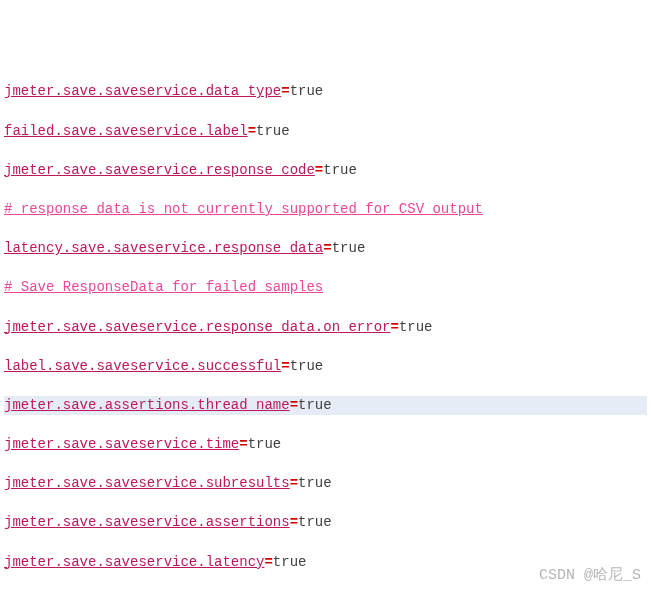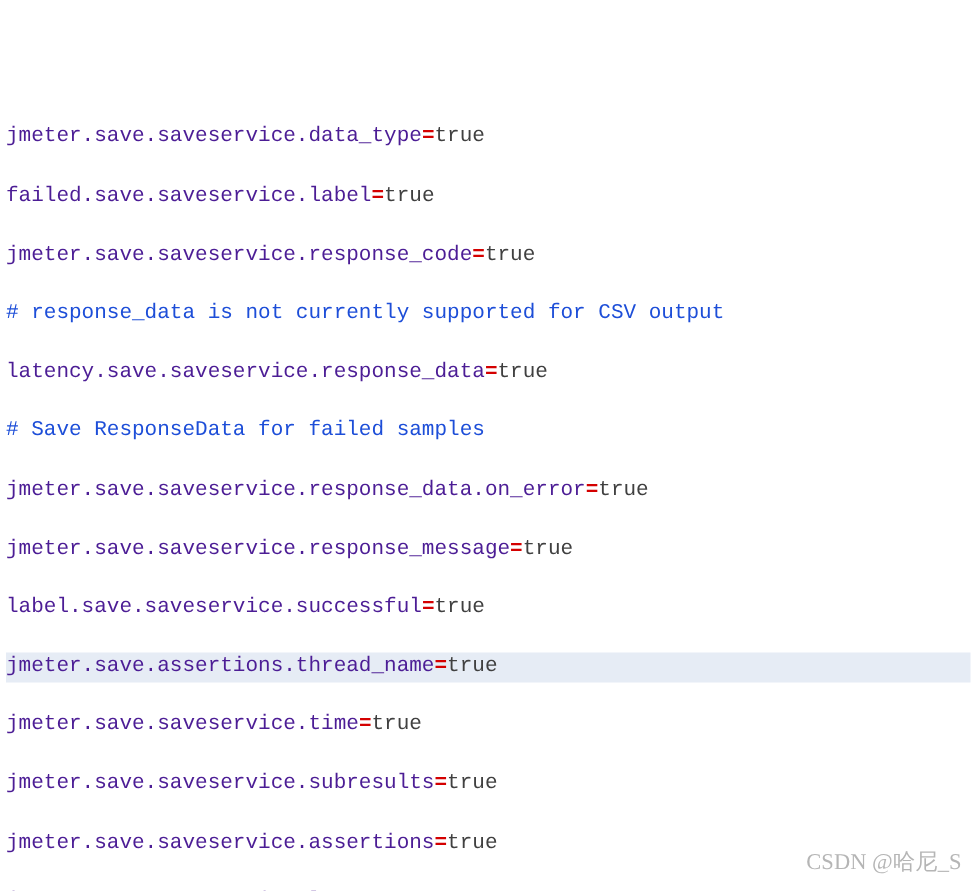--- a/index.html
+++ b/index.html
@@ -12,48 +12,47 @@
     color: #000000;
     white-space: pre;
     width: 651px;
     height: 594px;
     box-sizing: border-box;
     overflow: hidden;
     position: relative;
   }
   .line { display: block; }
   .hl { background: #e6ecf5; display: block; }
-  .key { color: #4c1d95; }
+  .key { color: #be185d; text-decoration: underline; }
   .eq { color: #d40000; font-weight: bold; }
   .val { color: #404040; }
-  .comment { color: #1d4ed8; }
+  .comment { color: #ec4899; text-decoration: underline; }
   .watermark {
     position: absolute;
     right: 10px;
     bottom: 8px;
     color: rgba(120,120,120,0.55);
-    font-family: Liberation Serif, serif;
+    font-family: Liberation Mono, monospace;
     font-size: 15px;
     pointer-events: none;
     margin-left: 12px;
   }
 </style>
 </head>
 <body>
 
 
 
 <div id="code"><span class="line"><span class="key">jmeter.save.saveservice.data_type</span><span class="eq">=</span><span class="val">true</span></span>
 <span class="line"><span class="key">failed.save.saveservice.label</span><span class="eq">=</span><span class="val">true</span></span>
 <span class="line"><span class="key">jmeter.save.saveservice.response_code</span><span class="eq">=</span><span class="val">true</span></span>
 <span class="line"><span class="comment"># response_data is not currently supported for CSV output</span></span>
 <span class="line"><span class="key">latency.save.saveservice.response_data</span><span class="eq">=</span><span class="val">true</span></span>
 <span class="line"><span class="comment"># Save ResponseData for failed samples</span></span>
 <span class="line"><span class="key">jmeter.save.saveservice.response_data.on_error</span><span class="eq">=</span><span class="val">true</span></span>
-<span class="line"><span class="key">jmeter.save.saveservice.response_message</span><span class="eq">=</span><span class="val">true</span></span>
 <span class="line"><span class="key">label.save.saveservice.successful</span><span class="eq">=</span><span class="val">true</span></span>
 <span class="hl"><span class="key">jmeter.save.assertions.thread_name</span><span class="eq">=</span><span class="val">true</span></span>
 <span class="line"><span class="key">jmeter.save.saveservice.time</span><span class="eq">=</span><span class="val">true</span></span>
 <span class="line"><span class="key">jmeter.save.saveservice.subresults</span><span class="eq">=</span><span class="val">true</span></span>
 <span class="line"><span class="key">jmeter.save.saveservice.assertions</span><span class="eq">=</span><span class="val">true</span></span>
 <span class="line"><span class="key">jmeter.save.saveservice.latency</span><span class="eq">=</span><span class="val">true</span></span>
 
 
 
 

